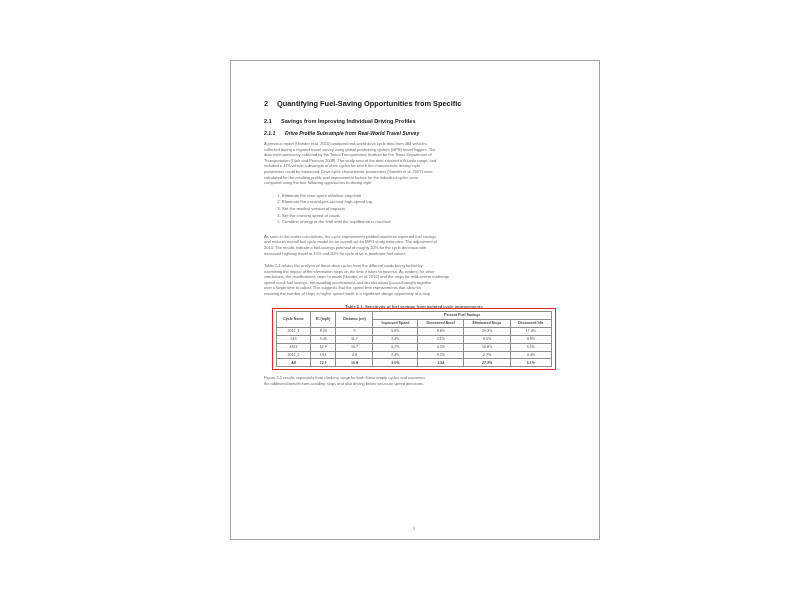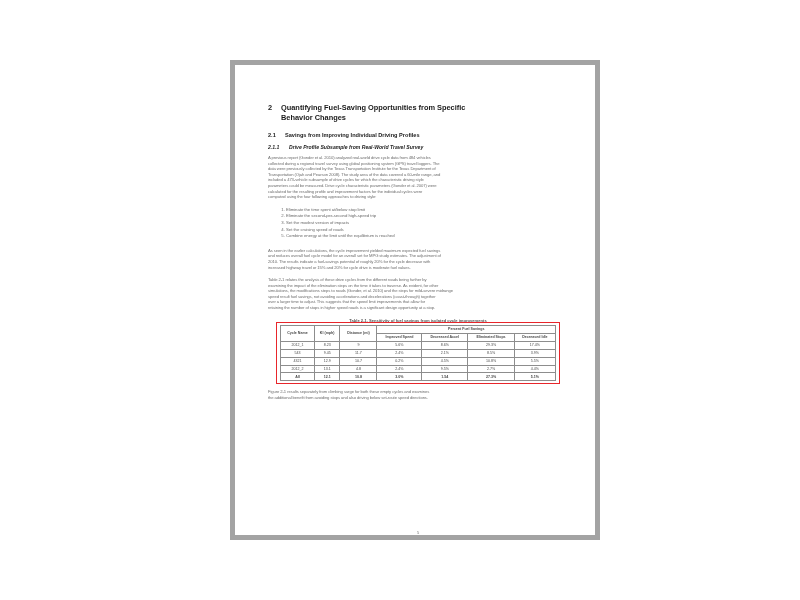--- a/index.html
+++ b/index.html
@@ -18,21 +18,21 @@
     overflow: hidden;
   }
   
   #page {
     position: absolute;
     left: 230px;
     top: 60px;
     width: 370px;
     height: 480px;
     background: #ffffff;
-    border: 5px solid #a3a3a3;
+    border: 1px solid #a3a3a3;
     box-sizing: border-box;
   }
   #content {
     position: absolute;
     left: 33px;
     top: 38px;
     width: 300px;
     height: 410px;
   }
   .h1 {
@@ -136,21 +136,20 @@
 </style>
 </head>
 <body>
 
 <div id="canvas">
   <div id="page">
     <div id="content">
 
       <div class="h1">
         <span class="num">2</span><span>Quantifying Fuel-Saving Opportunities from Specific</span>
-        <span class="l2">Behavior Changes</span>
       </div>
 
       <div class="h2">
         <span class="num">2.1</span><span>Savings from Improving Individual Driving Profiles</span>
       </div>
 
       <div class="h3">
         <span class="num">2.1.1</span><span>Drive Profile Subsample from Real-World Travel Survey</span>
       </div>
 

